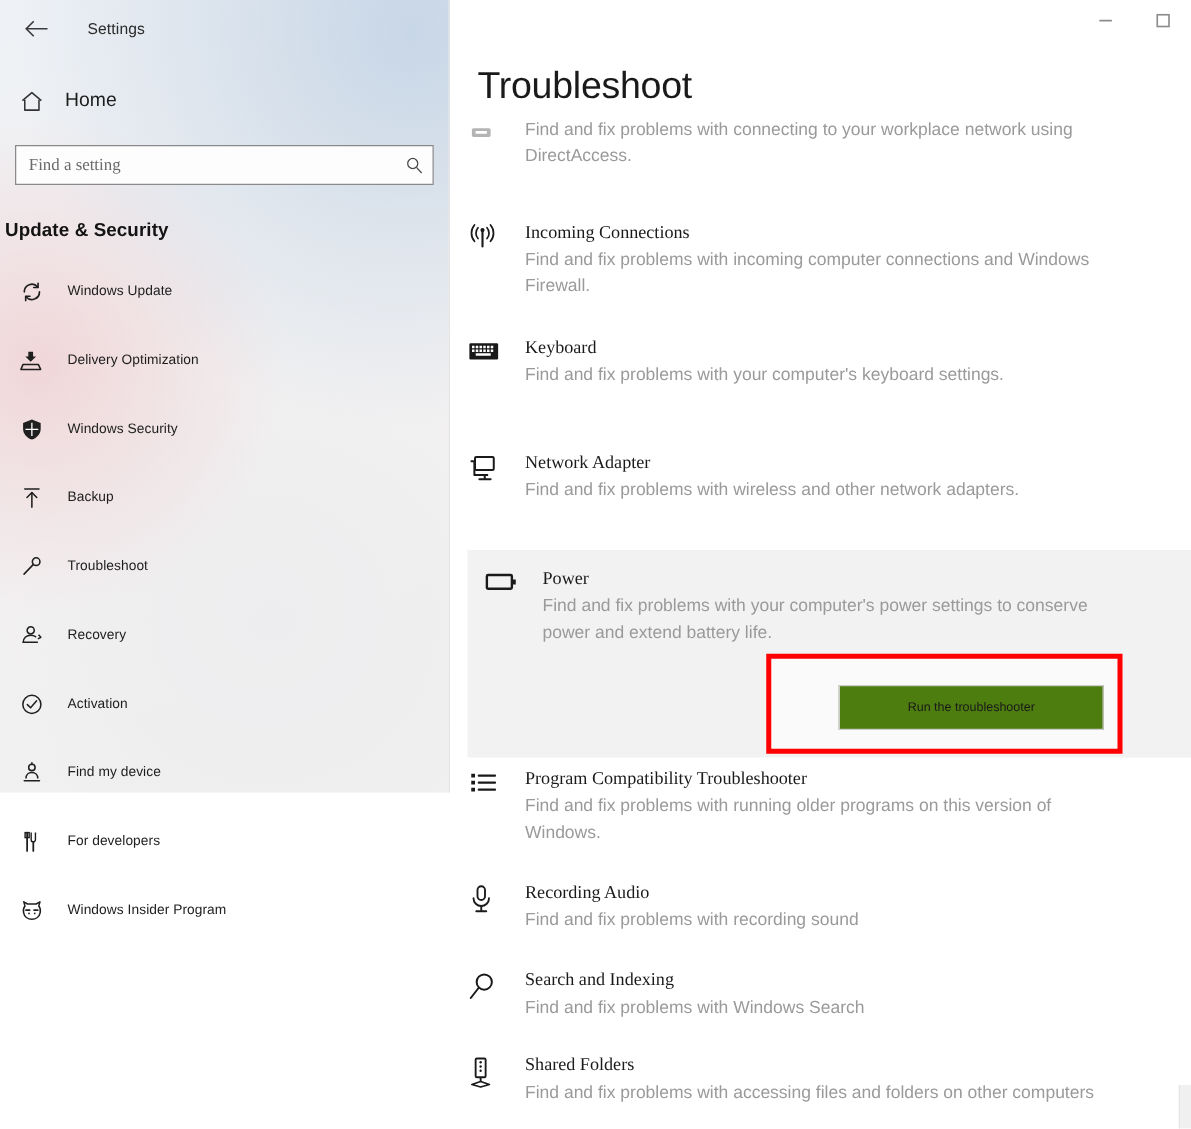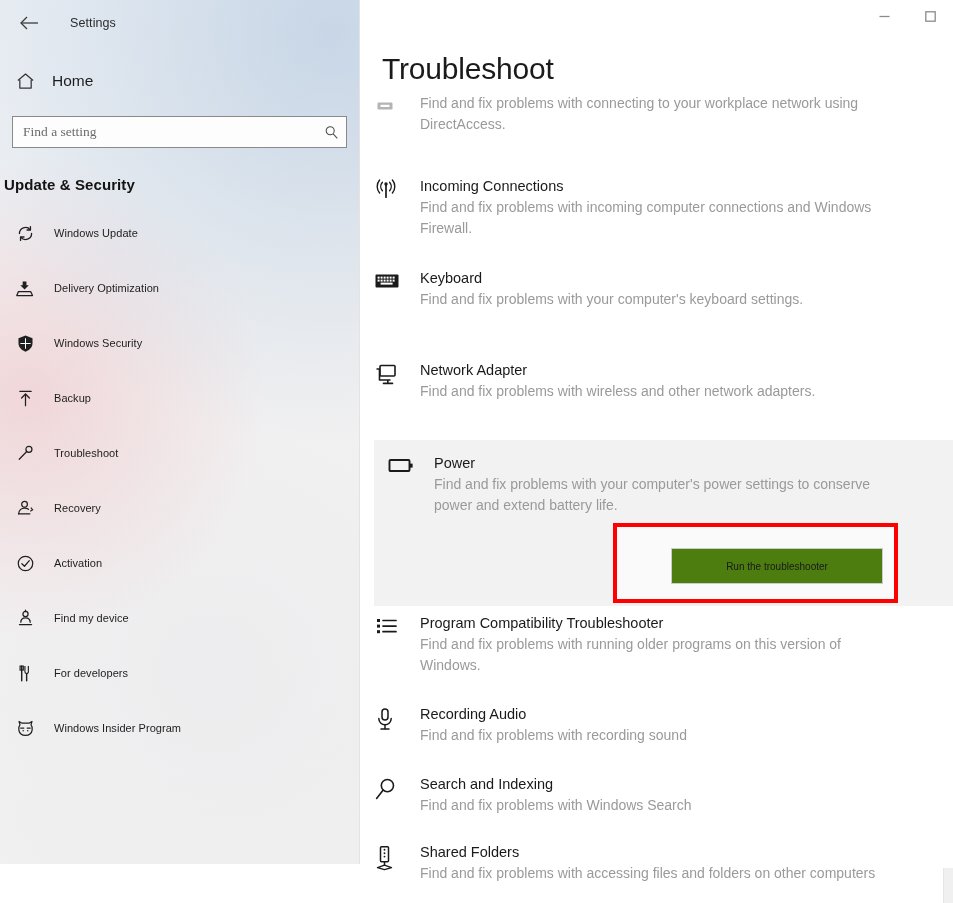--- a/index.html
+++ b/index.html
@@ -7,21 +7,21 @@
     width: 953px; height: 903px;
     overflow: hidden;
     font-family: "Liberation Sans", sans-serif;
     background: #ffffff;
   }
   .window { position: relative; width: 953px; height: 903px; display: flex; background: #fff; }
 
   
   .sidebar {
     position: relative;
-    width: 360px; height: 864px;
+    width: 360px; height: 634px;
     flex: 0 0 360px;
     background:
       radial-gradient(circle at 92% 4%, rgba(186,205,226,0.75) 0%, rgba(186,205,226,0.0) 46%),
       radial-gradient(circle at 8% 46%, rgba(240,203,206,0.70) 0%, rgba(240,203,206,0.0) 42%),
       radial-gradient(circle at 60% 78%, rgba(236,236,238,0.9) 0%, rgba(240,240,241,0.0) 55%),
       linear-gradient(155deg, #eef1f5 0%, #f2f2f2 40%, #f4f2f2 62%, #f1f1f1 100%);
     border-right: 1px solid #e3e3e3;
   }
   .titlebar { height: 46px; display: flex; align-items: center; padding-left: 14px; }
   .back-arrow {
@@ -107,21 +107,21 @@
     display: flex;
     padding: 0 12px 0 14px;
   }
   .ts-item.highlighted { background: #f2f2f2; }
   .ts-icon {
     flex: 0 0 46px;
     display: flex; justify-content: flex-start; align-items: flex-start;
     padding-top: 2px; color: #1a1a1a;
   }
   .ts-text { flex: 1; }
-  .ts-title { font-size: 14.5px; color: #1a1a1a; line-height: 19px; }
+  .ts-title { font-size: 14.5px; color: #1a1a1a; line-height: 19px; font-family: Liberation Serif, serif; }
   .ts-desc {
     font-size: 14px; color: #9a9a9a; line-height: 21px;
     max-width: 470px; margin-top: 1px;
   }
   .run-btn {
     background: #4d7c0f;
     border: 1px solid #cccccc;
     font-family: "Liberation Sans", sans-serif;
     font-size: 10px; color: #1a1a1a;
     padding: 8px 18px;

